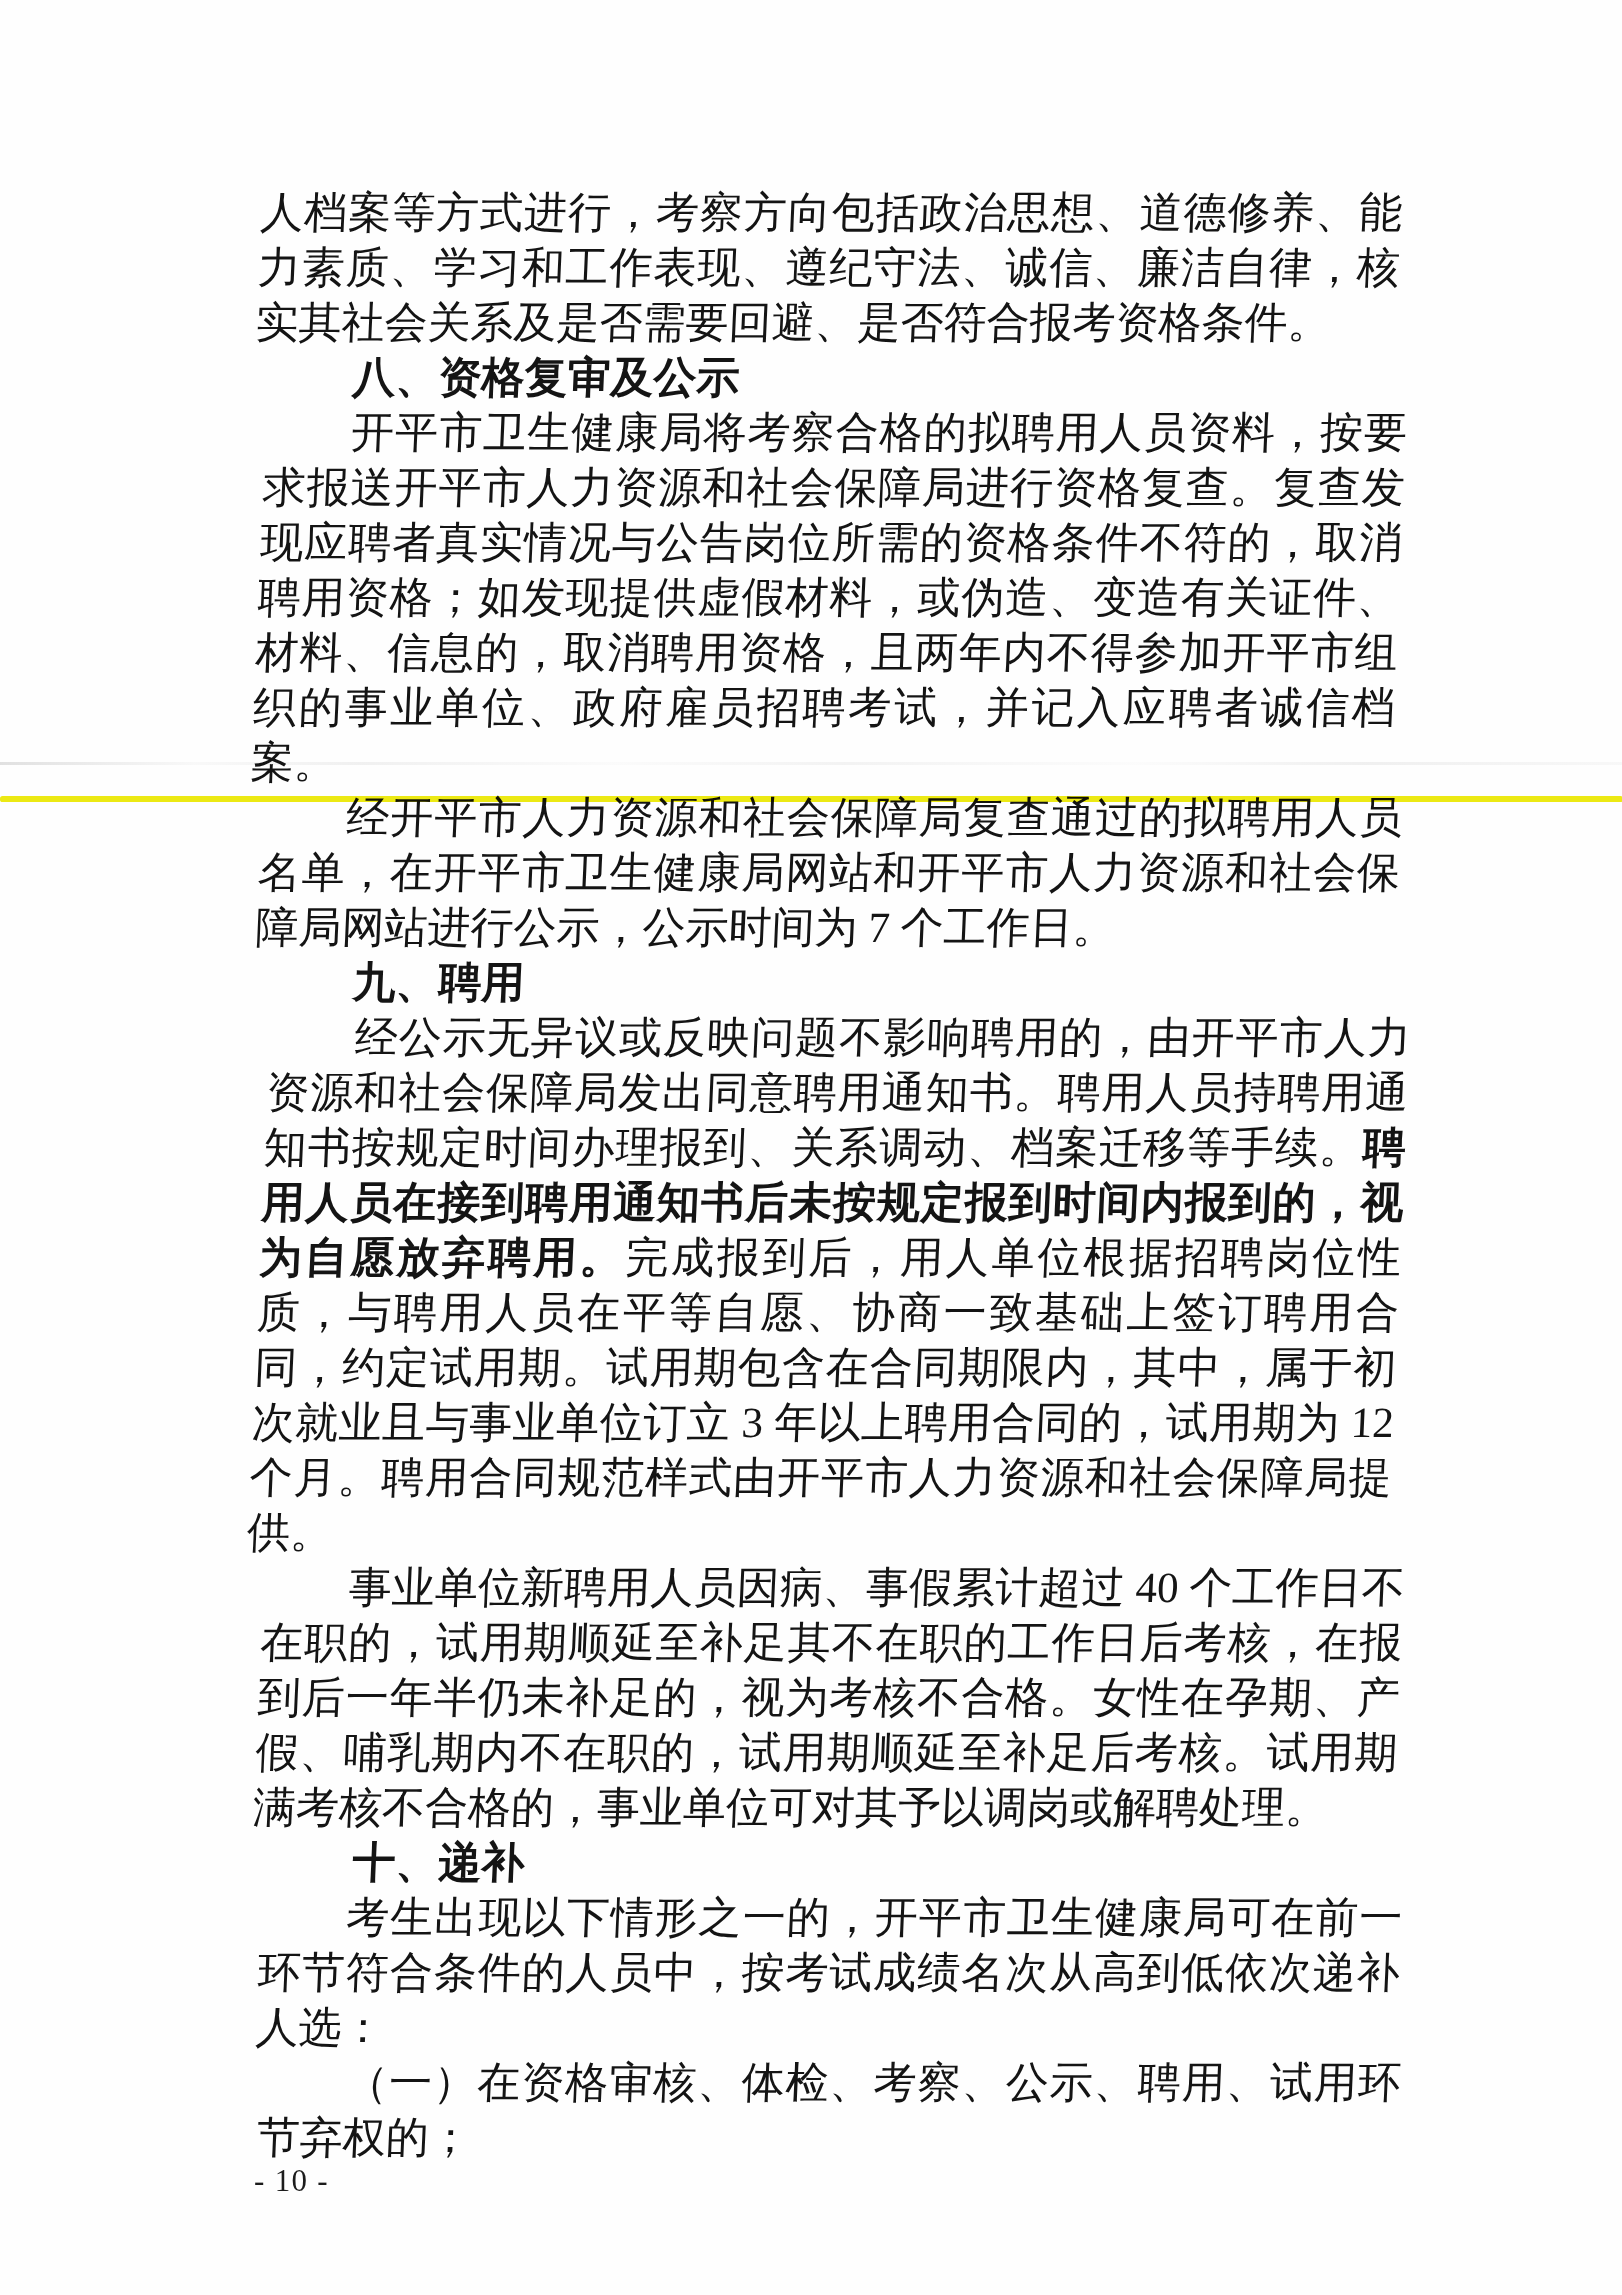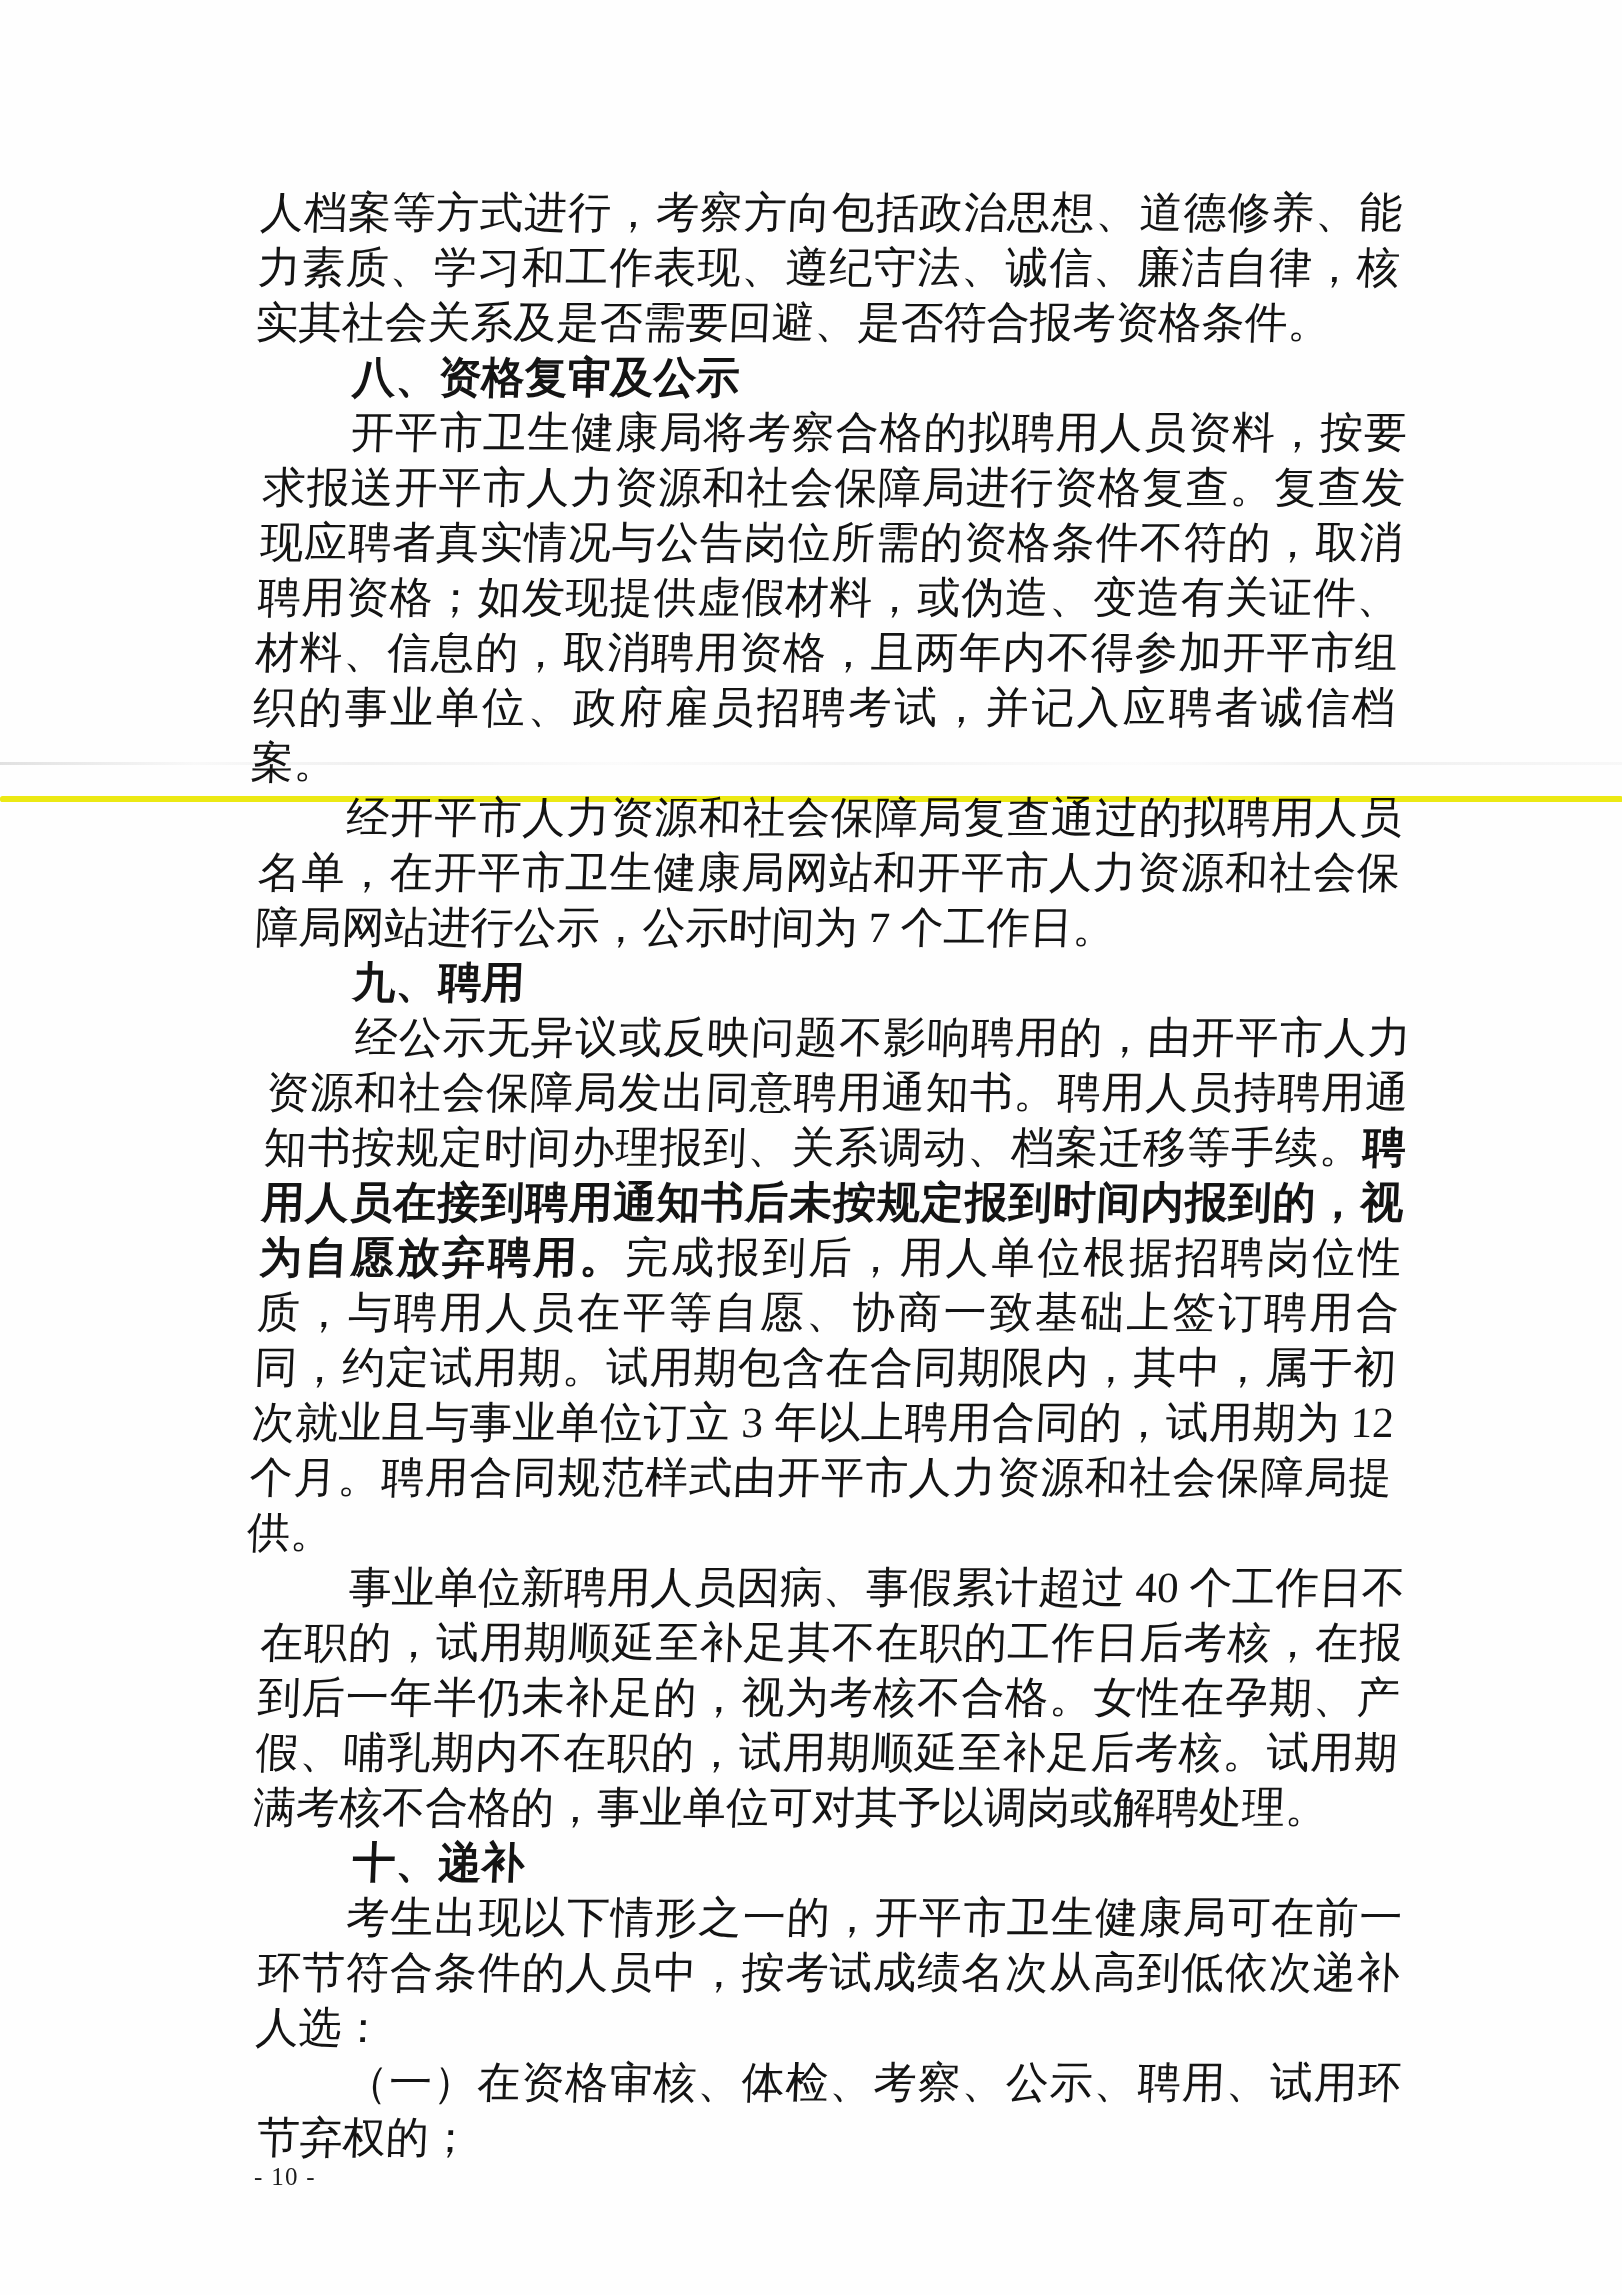--- a/index.html
+++ b/index.html
@@ -62,21 +62,21 @@
     text-align: left;
     font-family: "Liberation Sans", "DejaVu Sans", sans-serif;
   }
   .doc .b {
     font-weight: 700;
     font-family: "Liberation Sans", "DejaVu Sans", sans-serif;
   }
   .pageno {
     position: absolute;
     left: 254px; top: 2163px;
-    font-size: 25px;
+    font-size: 31px;
     letter-spacing: 1.3px;
     color: #1c1c1c;
     font-family: "Liberation Serif", "DejaVu Serif", serif;
     z-index: 2;
   }
 </style>
 </head>
 <body>
 
 <div class="page">

